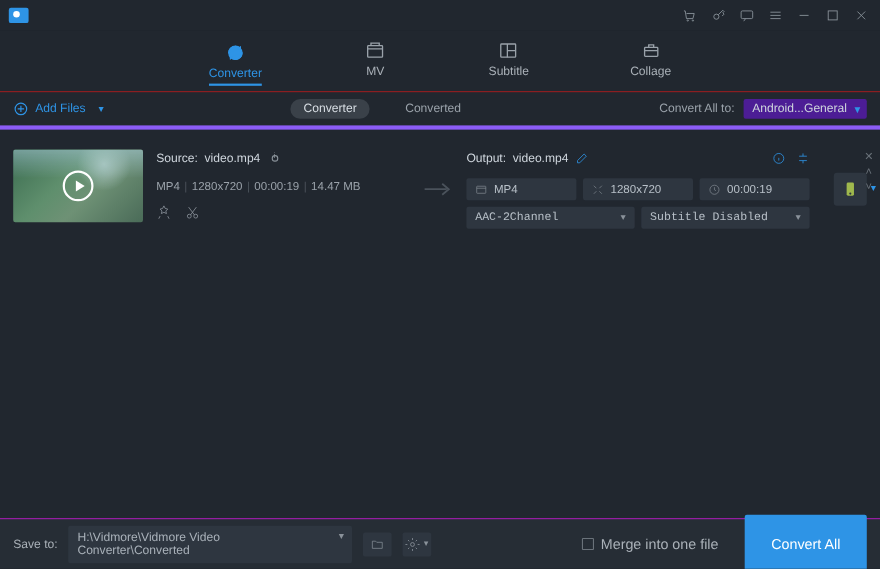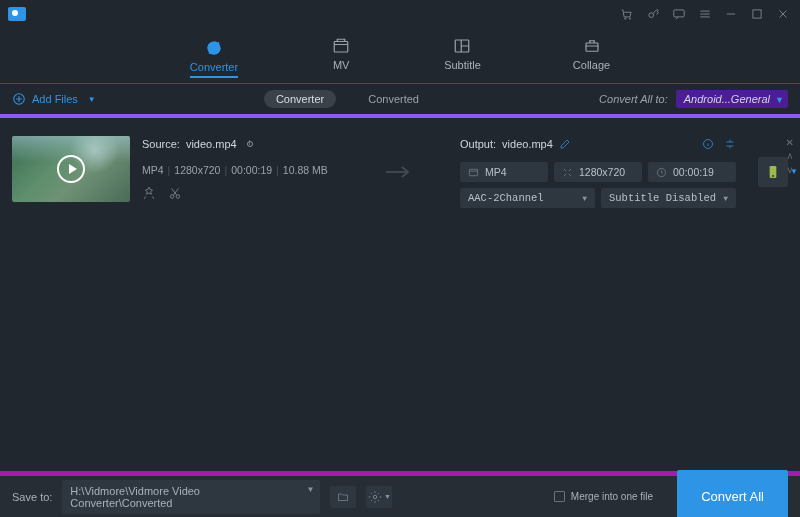--- a/index.html
+++ b/index.html
@@ -65,21 +65,21 @@
   .addfiles { display: flex; align-items: center; gap: 6px; color: #2e94e6; cursor: pointer; }
   .addfiles svg { stroke: #2e94e6; }
   .subspacer { flex: 1; }
   .subseg { display: flex; gap: 20px; align-items: center; }
   .seg-item {
     font-size: 11px; color: #9aa2aa; cursor: pointer;
     padding: 3px 12px; border-radius: 10px;
   }
   .seg-item.active { background: #3a4149; color: #d8dee4; }
   .subspacer2 { flex: 1; }
-  .convertall-to { display: flex; align-items: center; gap: 8px; font-style: italic; }
+  .convertall-to { display: flex; align-items: center; gap: 8px; }
   .cta-label { font-size: 11px; color: #9aa2aa; }
   .cta-select {
     background: #4c1d95; color: #cfd6dd; border: none;
     padding: 3px 18px 3px 8px; font-size: 11px; border-radius: 2px;
     position: relative; cursor: pointer;
   }
   .cta-select .chev { position: absolute; right: 4px; top: 5px; color: #2e94e6; font-size: 9px; }
 
   
   .listarea { flex: 1; background: #21272f; padding: 10px 0; overflow: hidden; }
@@ -121,21 +121,21 @@
   .meta .sep { margin: 0 4px; color: #4a525b; }
   .toolicons { display: flex; gap: 12px; margin-top: 10px; }
   .ticon2 { width: 14px; height: 14px; stroke: #8a929a; fill: none; stroke-width: 1.3; cursor:pointer; }
 
   .arrow {
     align-self: center;
     width: 28px; height: 14px;
   }
   .arrow svg { stroke: #4a525b; }
 
-  .outcol { flex: 1; display: flex; flex-direction: column; padding-top: 2px; margin-left: 36px; }
+  .outcol { flex: 1; display: flex; flex-direction: column; padding-top: 2px; }
   .outrow { display: flex; align-items: center; gap: 6px; color: #cfd6dd; font-size: 11px; }
   .outrow-right { margin-left: auto; display: flex; gap: 10px; }
   .tiny-icon { width: 12px; height: 12px; stroke: #2e94e6; fill: none; stroke-width: 1.5; cursor:pointer; }
 
   .outgrid {
     margin-top: 12px; display: flex; gap: 6px; align-items: center;
   }
   .chip {
     background: #2e3640; color: #b8c0c8; font-size: 10.5px;
     padding: 4px 8px; border-radius: 2px; display: flex; align-items: center; gap: 6px;
@@ -161,39 +161,39 @@
   .itemctrls {
     position: absolute; right: 6px; top: 10px;
     display: flex; flex-direction: column; gap: 4px; align-items: center;
   }
   .itemctrls span { color: #6a727a; font-size: 10px; cursor:pointer; line-height:1; }
 
   
   .footer {
     height: 46px;
     background: #262d35;
-    border-top: 5px solid #a21caf;
+    border-top: 1px solid #a21caf;
     display: flex; align-items: center; padding: 0 12px; gap: 10px;
   }
   .saveto-label { font-size: 11px; color: #aab1b8; }
   .saveto-input {
     width: 258px; background: #2e3640; color: #a9b1b9;
     border: none; padding: 5px 20px 5px 8px; font-size: 11px; border-radius: 2px;
     position: relative; cursor: pointer;
   }
   .saveto-input .dchev { position:absolute; right:6px; top:5px; font-size:8px; color:#8a929a; }
   .foot-icon {
     width: 26px; height: 22px; background: #2e3640; border-radius: 2px;
     display:flex; align-items:center; justify-content:center; cursor:pointer;
   }
   .foot-icon svg { stroke:#8a929a; fill:none; stroke-width:1.3; }
   .foot-spacer { flex: 1; }
   .merge { display:flex; align-items:center; gap:6px; cursor:pointer; }
   .merge .cb { width:11px; height:11px; border:1px solid #6a727a; border-radius:1px; }
-  .merge span { font-size: 10px; color: #aab1b8; }
+  .merge span { font-size: 13px; color: #aab1b8; }
   .convertall-btn {
     background: #2e94e6; color: #fff; border: none;
     padding: 19px 24px; font-size: 13px; border-radius: 2px;
     cursor: pointer; margin-left: 14px;
   }
 </style>
 </head>
 <body>
 
 <div class="titlebar">
@@ -292,21 +292,21 @@
       <div class="playcircle"></div>
     </div>
 
     <div class="srccol">
       <div class="srcrow">
         <span>Source:</span>
         <span>video.mp4</span>
         <span class="info-i"></span>
       </div>
       <div class="meta">
-        <span>MP4</span><span class="sep">|</span><span>1280x720</span><span class="sep">|</span><span>00:00:19</span><span class="sep">|</span><span>10.88 MB</span>
+        <span>MP4</span><span class="sep">|</span><span>1280x720</span><span class="sep">|</span><span>00:00:19</span><span class="sep">|</span><span>14.47 MB</span>
       </div>
       <div class="toolicons">
         <svg class="ticon2" viewBox="0 0 24 24">
             <path d="M12 2l2 4 4 1-3 3 1 4-4-2-4 2 1-4-3-3 4-1z"></path>
             <path d="M6 18l-2 4M18 18l2 4"></path>
           </svg>
         <svg class="ticon2" viewBox="0 0 24 24">
             <circle cx="7" cy="18" r="3"></circle>
             <circle cx="17" cy="18" r="3"></circle>
             <path d="M9 16L18 4M15 16L6 4"></path>

